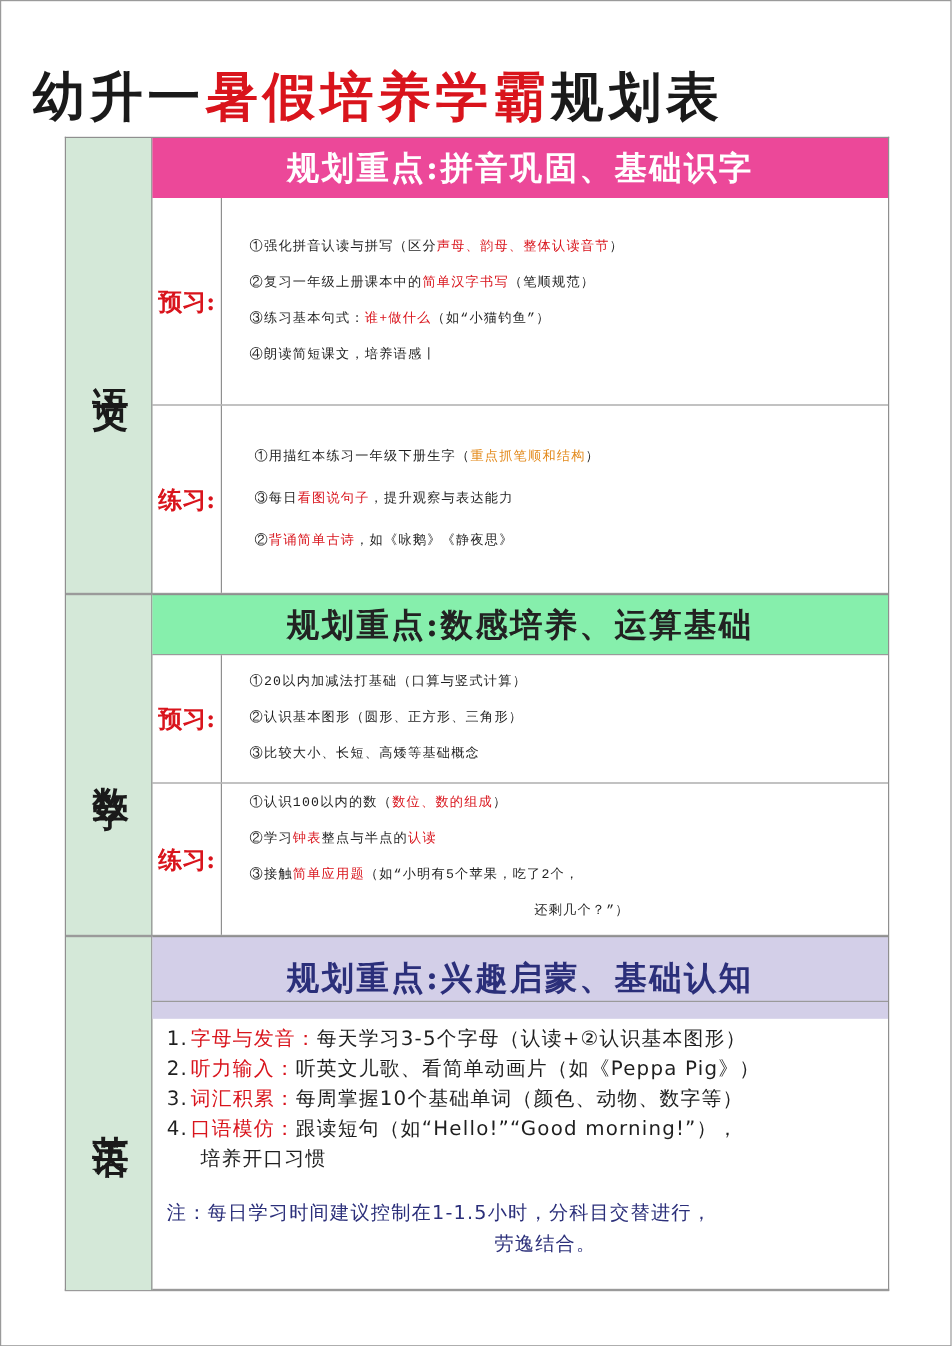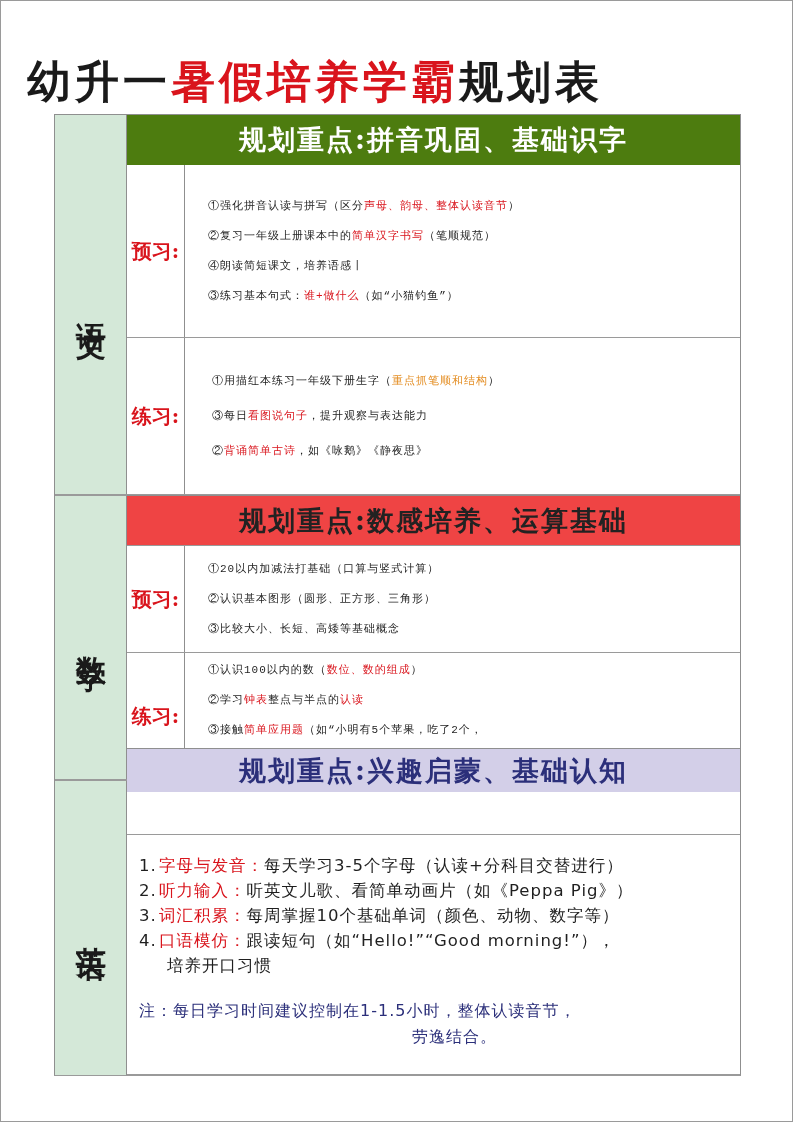--- a/index.html
+++ b/index.html
@@ -25,22 +25,22 @@
   }
   .subject span {
     writing-mode: vertical-rl; font-size: 30px; font-weight: bold; color: #1a1a1a;
     letter-spacing: 6px; font-family: "DejaVu Serif", serif;
   }
   .sec-line { position: absolute; left: 0; width: 100%; height: 0; border-top: 2px solid #9a9a9a; }
   .header {
     position: absolute; left: 72px; right: 0; display: flex; align-items: center; justify-content: center;
     font-size: 27px; font-weight: bold; letter-spacing: 2px; box-sizing: border-box;
   }
-  .h-green { background: #4d7c0f; color: #ffffff; }
-  .h-blue { background: #ef4444; color: #222222; border-top: 1px solid #8f8f8f; }
+  .h-green { background: #ec4899; color: #ffffff; }
+  .h-blue { background: #86efac; color: #222222; border-top: 1px solid #8f8f8f; }
   .h-purple { background: #d3cfe8; color: #2b2f7a; border-top: 1px solid #8f8f8f; }
   .row { position: absolute; left: 72px; right: 0; border-top: 1px solid #9a9a9a; box-sizing: border-box; }
   .row .label {
     position: absolute; left: 0; top: 0; bottom: 0; width: 58px; border-right: 1px solid #8f8f8f;
     display: flex; align-items: center; justify-content: center; box-sizing: border-box;
     color: #d9141c; font-size: 20px; font-weight: bold;
   }
   .row .content {
     position: absolute; left: 73px; right: 0; top: 0; bottom: 0; padding-left: 8px;
     display: flex; flex-direction: column; justify-content: center;
@@ -84,22 +84,22 @@
   <div class="sec-line" style="top:379px;"></div>
   <div class="sec-line" style="top:664px;"></div>
 
   <div class="header h-green" style="top:0; height:50px;">规划重点:拼音巩固、基础识字</div>
 
   <div class="row" style="top:50px; height:172px; border-top:none;">
     <div class="label">预习:</div>
     <div class="content">
       <div class="line"><span>①强化拼音认读与拼写（区分</span><span class="red">声母、韵母、整体认读音节</span><span>）</span></div>
       <div class="line"><span>②复习一年级上册课本中的</span><span class="red">简单汉字书写</span><span>（笔顺规范）</span></div>
+      <div class="line"><span>③练习基本句式：</span><span class="red">谁+做什么</span><span>（如“小猫钓鱼”）</span></div>
       <div class="line"><span>④朗读简短课文，培养语感</span><span class="red"></span><span>丨</span></div>
-      <div class="line"><span>③练习基本句式：</span><span class="red">谁+做什么</span><span>（如“小猫钓鱼”）</span></div>
     </div>
   </div>
 
   <div class="row" style="top:222px; height:157px;">
     <div class="label">练习:</div>
     <div class="content" style="padding-left:12px;">
       <div class="line" style="line-height:35px;"><span>①用描红本练习一年级下册生字（</span><span class="orange">重点抓笔顺和结构</span><span>）</span></div>
       <div class="line" style="line-height:35px;"><span>③每日</span><span class="red">看图说句子</span><span>，提升观察与表达能力</span></div>
       <div class="line" style="line-height:35px;"><span>②</span><span class="red">背诵简单古诗</span><span>，如《咏鹅》《静夜思》</span></div>
     </div>
@@ -119,28 +119,28 @@
   <div class="row" style="top:537px; height:127px;">
     <div class="label">练习:</div>
     <div class="content" style="justify-content:flex-start; padding-top:2px;">
       <div class="line"><span>①认识100以内的数（</span><span class="red">数位、数的组成</span><span>）</span></div>
       <div class="line"><span>②学习</span><span class="red">钟表</span><span>整点与半点的</span><span class="red">认读</span></div>
       <div class="line"><span>③接触</span><span class="red">简单应用题</span><span>（如“小明有5个苹果，吃了2个，</span></div>
       <div class="line cont">还剩几个？”）</div>
     </div>
   </div>
 
-  <div class="header h-purple" style="top:633px; height:44px;">规划重点:兴趣启蒙、基础认知</div>
+  <div class="header h-purple" style="top:665px; height:69px;">规划重点:兴趣启蒙、基础认知</div>
 
   <div class="eng">
-    <div class="line"><span class="num">1.</span><span class="red">字母与发音：</span><span>每天学习3-5个字母（认读+分科目交替进行）</span></div>
+    <div class="line"><span class="num">1.</span><span class="red">字母与发音：</span><span>每天学习3-5个字母（认读+②认识基本图形）</span></div>
     <div class="line"><span class="num">2.</span><span class="red">听力输入：</span><span>听英文儿歌、看简单动画片（如《Peppa Pig》）</span></div>
     <div class="line"><span class="num">3.</span><span class="red">词汇积累：</span><span>每周掌握10个基础单词（颜色、动物、数字等）</span></div>
     <div class="line"><span class="num">4.</span><span class="red">口语模仿：</span><span>跟读短句（如“Hello!”“Good morning!”），</span></div>
     <div class="line cont2">培养开口习惯</div>
 
     <div class="note">
-      <div class="line">注：每日学习时间建议控制在1-1.5小时，整体认读音节，</div>
+      <div class="line">注：每日学习时间建议控制在1-1.5小时，分科目交替进行，</div>
       <div class="line cont3">劳逸结合。</div>
     </div>
   </div>
 
 </div>
 
 </body></html>

